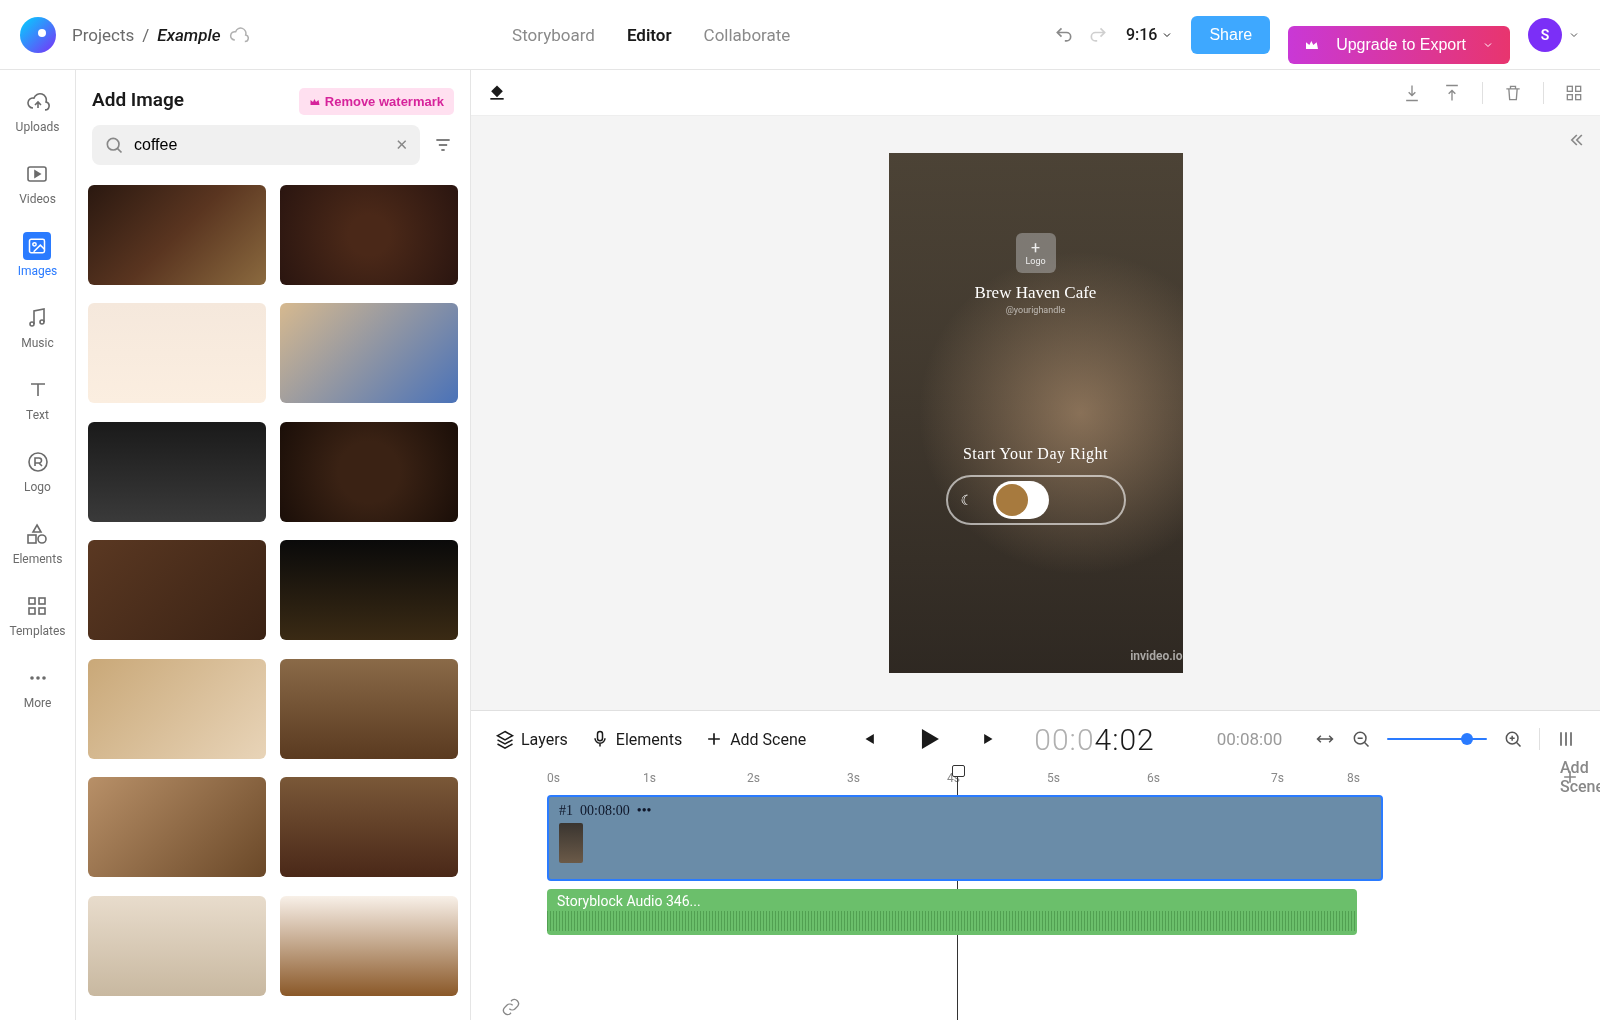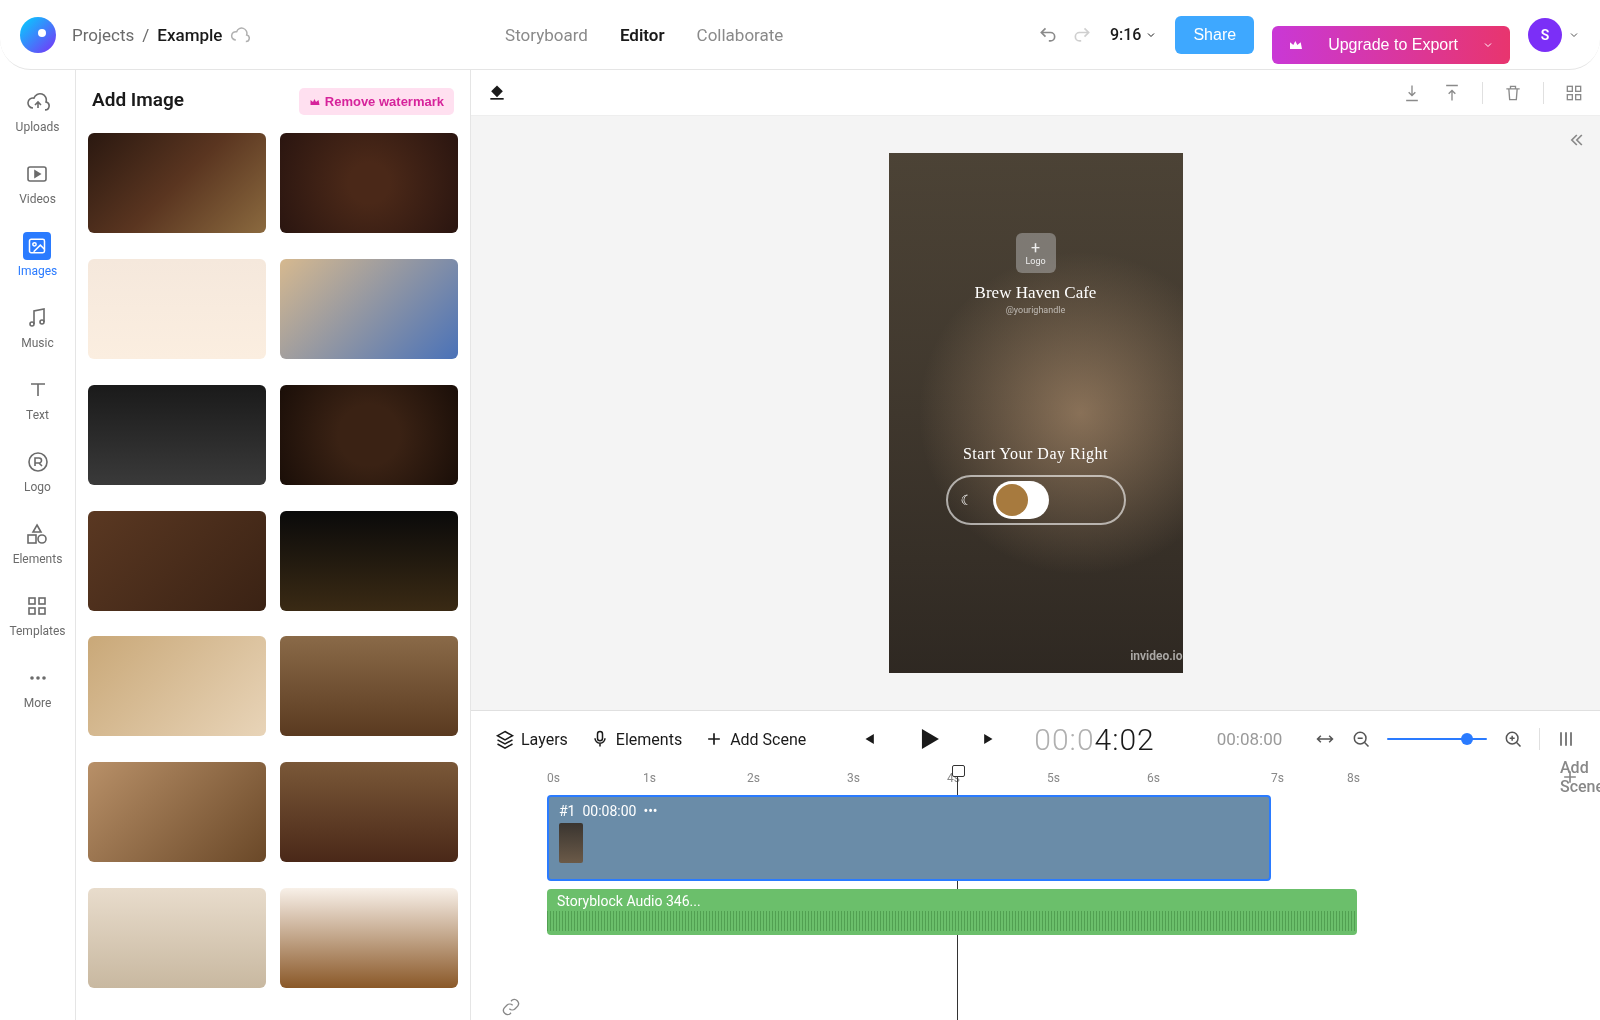--- a/index.html
+++ b/index.html
@@ -1,31 +1,31 @@
 <!DOCTYPE html>
 <html><head>
 <meta charset="utf-8">
 <style>
 * { box-sizing: border-box; margin: 0; padding: 0; }
 body { font-family: -apple-system, BlinkMacSystemFont, "Segoe UI", Roboto, sans-serif; font-size: 14px; color: #1a1a1a; background: #fff; overflow: hidden; width: 1600px; height: 1020px; }
 
 
-.topbar { height: 70px; border-bottom: 1px solid #e5e5e5; display: flex; align-items: center; padding: 0 20px; gap: 16px; border-radius: 31px; }
+.topbar { height: 70px; border-bottom: 1px solid #e5e5e5; display: flex; align-items: center; padding: 0 20px; gap: 16px; }
 .logo-icon { width: 36px; height: 36px; border-radius: 50%; background: linear-gradient(135deg, #00d4ff 0%, #7b2ff7 100%); position: relative; }
 .logo-icon::after { content: ""; position: absolute; width: 8px; height: 8px; background: #fff; border-radius: 50%; top: 12px; left: 18px; }
 .breadcrumb { display: flex; align-items: center; gap: 8px; font-size: 17px; color: #6b6b6b; }
-.breadcrumb .current { color: #1a1a1a; font-weight: 500; }
+.breadcrumb .current { color: #1a1a1a; font-weight: 500; font-style: italic; }
 .topbar-center { flex: 1; display: flex; justify-content: center; gap: 32px; }
 .topbar-center a { color: #8a8a8a; text-decoration: none; font-size: 17px; }
 .topbar-center a.active { color: #1a1a1a; font-weight: 600; }
 .topbar-right { display: flex; align-items: center; gap: 18px; }
 .undo-redo { display: flex; gap: 14px; color: #8a8a8a; }
 .ratio-select { display: flex; align-items: center; gap: 4px; font-size: 16px; font-weight: 500; cursor: pointer; }
 .btn-share { background: #3ea8ff; color: #fff; border: none; padding: 10px 18px; border-radius: 6px; font-size: 16px; font-weight: 500; cursor: pointer; }
-.btn-upgrade { background: linear-gradient(90deg, #c938d6 0%, #e8356e 100%); color: #fff; border: none; padding: 10px 16px; border-radius: 6px; font-size: 16px; font-weight: 500; cursor: pointer; display: flex; align-items: center; gap: 24px; margin-top: 20px; }
+.btn-upgrade { background: linear-gradient(90deg, #c938d6 0%, #e8356e 100%); color: #fff; border: none; padding: 10px 16px; border-radius: 6px; font-size: 16px; font-weight: 500; cursor: pointer; display: flex; align-items: center; gap: 16px; margin-top: 20px; }
 .avatar { width: 34px; height: 34px; border-radius: 50%; background: #7b2ff7; color: #fff; display: flex; align-items: center; justify-content: center; font-weight: 600; }
 
 
 .main { display: flex; height: calc(100% - 70px); }
 
 
 .rail { width: 76px; border-right: 1px solid #e5e5e5; display: flex; flex-direction: column; align-items: center; padding-top: 14px; gap: 18px; }
 .rail-item { display: flex; flex-direction: column; align-items: center; gap: 4px; color: #6b6b6b; font-size: 12px; cursor: pointer; padding: 4px 0; }
 .rail-item.active { color: #2a7bff; }
 .rail-item .ic { width: 28px; height: 28px; display: flex; align-items: center; justify-content: center; }
@@ -80,21 +80,21 @@
 .zoom-slider { width: 100px; height: 2px; background: #2a7bff; position: relative; border-radius: 2px; }
 .zoom-slider::after { content:""; position:absolute; right: 14px; top: -5px; width: 12px; height: 12px; background: #2a7bff; border-radius: 50%; }
 
 .tl-body { flex: 1; position: relative; padding-left: 56px; }
 .ruler { height: 22px; display: flex; align-items: center; font-size: 12px; color: #888; position: relative; margin-left: 20px; }
 .ruler span { position: absolute; }
 .add-scene-right { position: absolute; right: 20px; top: 0; display: flex; align-items: center; gap: 6px; font-size: 16px; font-weight: 500; cursor: pointer; }
 .tracks { padding: 6px 20px 0 20px; position: relative; }
 .playhead { position: absolute; left: 430px; top: -22px; bottom: -120px; width: 1px; background: #333; }
 .playhead::before { content:""; position:absolute; top:-2px; left:-5px; width:11px; height:10px; background:#fff; border:1.5px solid #333; border-radius:2px; }
-.clip { height: 86px; background: #6a8ca8; border: 2px solid #2a7bff; border-radius: 4px; width: 724px; padding: 6px 10px; color: #ffffff; font-size: 14px; position: relative; }
+.clip { height: 86px; background: #6a8ca8; border: 2px solid #2a7bff; border-radius: 4px; width: 836px; padding: 6px 10px; color: #0f172a; font-size: 14px; position: relative; font-family: Liberation Serif, serif; }
 .clip .thumb-mini { width: 24px; height: 40px; background: linear-gradient(#3a3530,#6b5a48); border-radius: 2px; margin-top: 4px; }
 .audio-clip { height: 46px; background: #6bbf6b; border-radius: 4px; width: 810px; margin-top: 8px; padding: 4px 10px; color: #fff; font-size: 14px; position: relative; overflow: hidden; }
 .audio-clip .wave { position:absolute; left:0; right:0; bottom:4px; height:20px; background: repeating-linear-gradient(90deg, rgba(0,60,0,0.4) 0 1px, transparent 1px 3px); opacity:0.6;}
 .link-ic { position: absolute; left: 30px; top: 230px; color: #888; }
 
 svg { display: block; }
 .ic-sm { width: 20px; height: 20px; }
 .ic-md { width: 24px; height: 24px; }
 
 
@@ -264,20 +264,35 @@
   <div class="sidebar">
     <div class="sidebar-head">
       <h2>Add Image</h2>
       <button class="remove-wm">
         <svg width="12" height="12" viewBox="0 0 24 24" fill="#d6239b">
             <path d="M3 18h18l-2-10-5 4-3-6-3 6-5-4z"></path>
           </svg>
         <span>Remove watermark</span>
       </button>
     </div>
+    <div class="search-row">
+      <div class="search-box">
+        <svg class="ic-sm" viewBox="0 0 24 24" fill="none" stroke="#888" stroke-width="2">
+            <circle cx="11" cy="11" r="7"></circle>
+            <path d="M21 21l-5-5"></path>
+          </svg>
+        <input value="coffee" style="">
+        <span class="search-clear">✕</span>
+      </div>
+      <span class="filter-ic">
+          <svg class="ic-sm" viewBox="0 0 24 24" fill="none" stroke="currentColor" stroke-width="2">
+            <path d="M4 6h16M7 12h10M10 18h4"></path>
+          </svg>
+        </span>
+    </div>
     <div class="image-grid">
       <div class="thumb cof1"></div>
       <div class="thumb cof2"></div>
       <div class="thumb cof3"></div>
       <div class="thumb cof4"></div>
       <div class="thumb cof5"></div>
       <div class="thumb cof6"></div>
       <div class="thumb cof7"></div>
       <div class="thumb cof8"></div>
       <div class="thumb cof9"></div>

